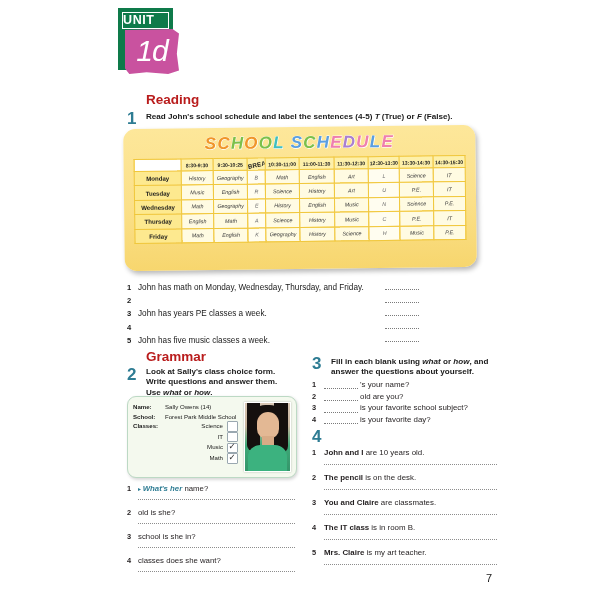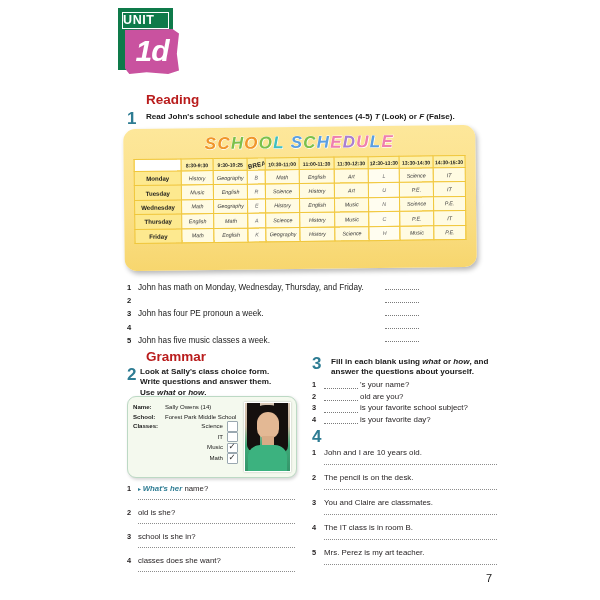--- a/index.html
+++ b/index.html
@@ -57,21 +57,21 @@
     clip-path: polygon(0% 2%, 88% 0%, 100% 10%, 96% 55%, 100% 92%, 80% 100%, 40% 96%, 8% 100%, 0% 88%);
   }
   .unit-num {
     position: absolute;
     left: 7px; top: 20px;
     width: 54px; height: 45px;
     display: flex;
     align-items: center;
     justify-content: center;
     font-family: "Liberation Sans", sans-serif;
-    font-weight: 700;
+    font-weight: 400;
     font-style: italic;
     font-size: 30px;
     color: #ffffff;
     letter-spacing: -1px;
   }
 
   
   .sec-heading {
     position: absolute;
     font-family: "Liberation Sans", sans-serif;
@@ -295,21 +295,21 @@
     position: absolute; left: 12px; top: 8.4px;
     width: 34px; height: 1px;
     border-bottom: 0.9px dotted #7a7a7a;
   }
   .fill-t { position: absolute; left: 48px; top: 0; }
 
   .pron-list { position: absolute; left: 312px; top: 448px; width: 185px; }
   .pron-row { position: relative; height: 25px; }
   .pron-n { position: absolute; left: 0; top: 0; font-weight: 700; font-size: 7.4px; }
   .pron-t { position: absolute; left: 12px; top: 0; font-size: 7.9px; line-height: 9px; }
-  .pron-t b { font-weight: 400; }
+  .pron-t b { font-weight: 700; }
   .pron-line {
     position: absolute; left: 12px; top: 15px;
     width: 173px; height: 1px;
     border-bottom: 0.9px dotted #8d8d8d;
   }
 
   .page-num {
     position: absolute;
     right: 108px; bottom: 16px;
     font-size: 11px;
@@ -325,21 +325,21 @@
   <div class="unit-badge">
     <div class="unit-square"></div>
     <div class="unit-word">UNIT</div>
     <div class="unit-flag"></div>
     <div class="unit-num">1d</div>
   </div>
 
   <div class="sec-heading" id="reading-heading">Reading</div>
 
   <div class="ex-num" style="left:127px; top:110px;">1</div>
-  <div class="ex-text" style="left:146px; top:112px; width:350px;"><span>Read John's school schedule and label the sentences (4-5) </span><em>T</em><span> (Look) or </span><em>F</em><span> (False).</span></div>
+  <div class="ex-text" style="left:146px; top:112px; width:350px;"><span>Read John's school schedule and label the sentences (4-5) </span><em>T</em><span> (True) or </span><em>F</em><span> (False).</span></div>
 
   <div class="sched-card">
     <div class="sched-title" id="sched-title"><span style="color: rgb(240, 150, 42);">S</span><span style="color: rgb(240, 150, 42);">C</span><span style="color: rgb(124, 192, 74);">H</span><span style="color: rgb(240, 150, 42);">O</span><span style="color: rgb(124, 192, 74);">O</span><span style="color: rgb(63, 191, 191);">L</span><span style="color: rgb(255, 255, 255);">&nbsp;</span><span style="color: rgb(91, 159, 224);">S</span><span style="color: rgb(124, 192, 74);">C</span><span style="color: rgb(91, 159, 224);">H</span><span style="color: rgb(239, 127, 174);">E</span><span style="color: rgb(169, 127, 208);">D</span><span style="color: rgb(239, 127, 174);">U</span><span style="color: rgb(91, 159, 224);">L</span><span style="color: rgb(239, 127, 174);">E</span></div>
     <table class="sched-table">
       <thead>
         <tr id="sched-head-row">
             <th class="corner" style="width: 14.5%;"></th>
             <th style="width: 9.8%;">8:30-9:30</th>
             <th style="width: 10.6%;">9:30-10:25</th>
             <th class="break-head" style="width: 5.2%;"><span class="break-label">BREAK</span></th>
@@ -421,38 +421,38 @@
         <span class="tf-n">1</span>
         <span class="tf-s">John has math on Monday, Wednesday, Thursday, and Friday.</span>
         <span class="tf-blank"></span>
       </div>
       <div class="tf-row">
         <span class="tf-n">2</span>
         <span class="tf-blank"></span>
       </div>
       <div class="tf-row">
         <span class="tf-n">3</span>
-        <span class="tf-s">John has four PE pronoun a week.</span>
+        <span class="tf-s">John has years PE classes a week.</span>
         <span class="tf-blank"></span>
       </div>
       <div class="tf-row">
         <span class="tf-n">4</span>
         <span class="tf-blank"></span>
       </div>
       <div class="tf-row">
         <span class="tf-n">5</span>
         <span class="tf-s">John has five music classes a week.</span>
         <span class="tf-blank"></span>
       </div>
     </div>
 
   <div class="sec-heading" id="grammar-heading">Grammar</div>
 
   <div class="ex-num" style="left:127px; top:366px;">2</div>
-  <div class="ex-text" style="left:140px; top:367px; width:148px;"><span>Look at Sally's class choice form. Write questions and answer them. Use </span><em>what</em><span> or </span><em>how</em><span>.</span></div>
+  <div class="ex-text" style="left:146px; top:367px; width:148px;"><span>Look at Sally's class choice form. Write questions and answer them. Use </span><em>what</em><span> or </span><em>how</em><span>.</span></div>
 
   <div class="form-card">
     <div class="form-inner">
       <div class="form-row">
         <span class="form-lbl">Name:</span><span class="form-val">Sally Owens (14)</span>
       </div>
       <div class="form-row">
         <span class="form-lbl">School:</span><span class="form-val">Forest Park Middle School</span>
       </div>
       <div class="form-row">
@@ -541,18 +541,18 @@
         <span class="pron-t"><b>You and Claire</b> are classmates.</span>
       </div>
       <div class="pron-row">
         <span class="pron-n">4</span>
         <span class="pron-line"></span>
         <span class="pron-t"><b>The IT class</b> is in room B.</span>
       </div>
       <div class="pron-row">
         <span class="pron-n">5</span>
         <span class="pron-line"></span>
-        <span class="pron-t"><b>Mrs. Perez</b> is my art teacher.</span>
+        <span class="pron-t"><b>Mrs. Claire</b> is my art teacher.</span>
       </div>
     </div>
 
   <div class="page-num">7</div>
 </div>
 
 </body></html>

